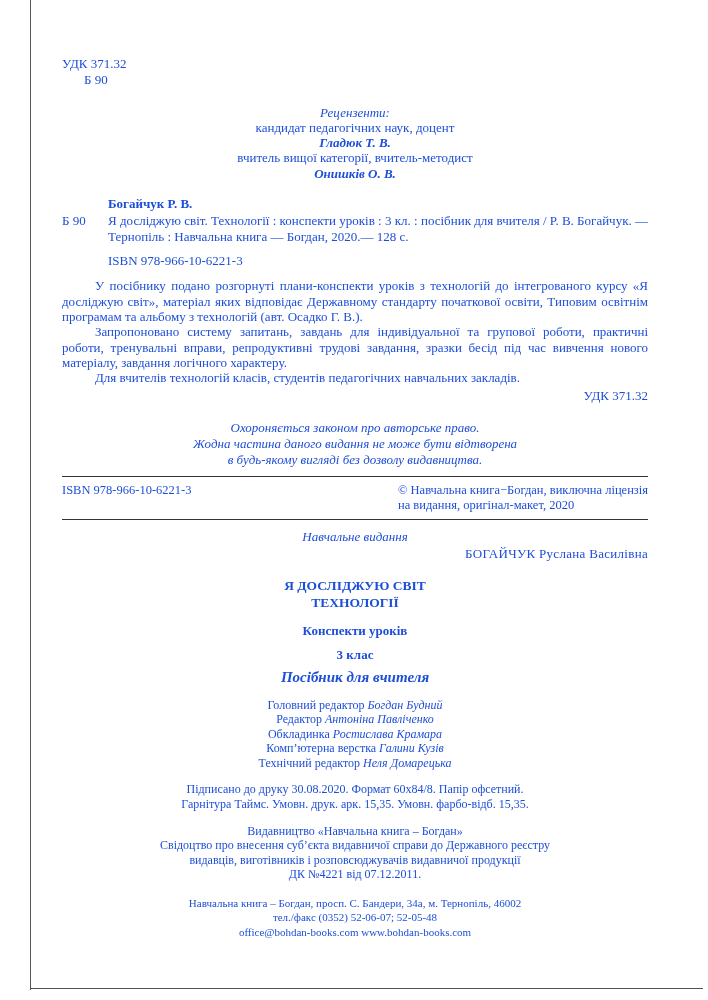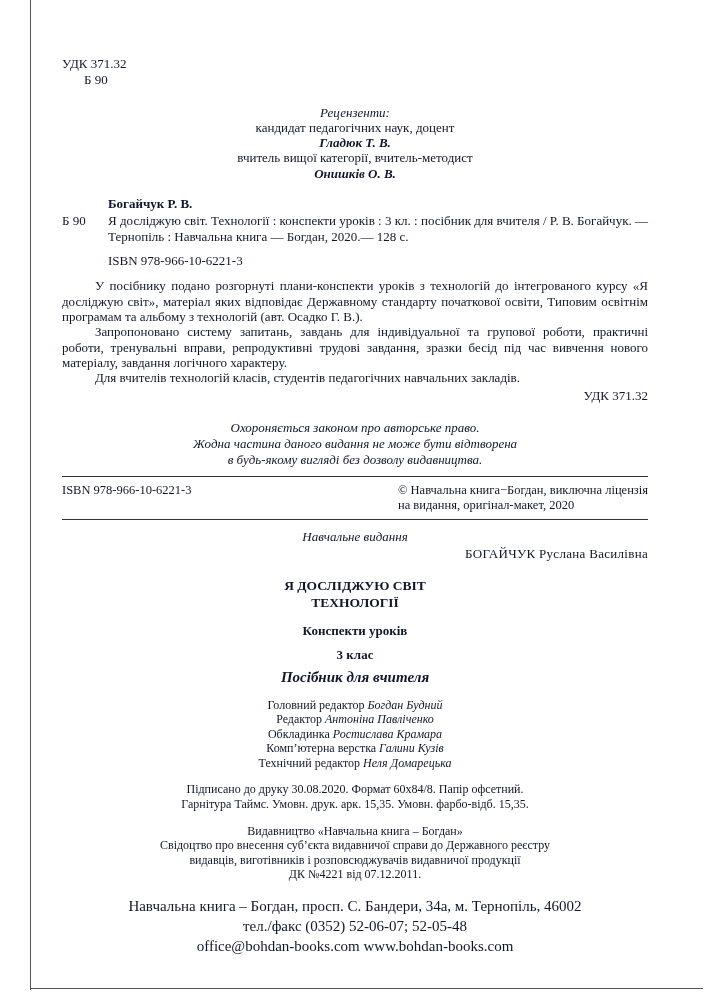--- a/index.html
+++ b/index.html
@@ -1,21 +1,21 @@
 <!DOCTYPE html>
 <html><head>
 <meta charset="utf-8">
 <style>
   html, body { margin: 0; padding: 0; background: #ffffff; }
   .page {
     position: relative;
     width: 708px;
     height: 1000px;
     background: #ffffff;
-    color: #0f172a;
+    color: #1d4ed8;
     font-family: "Liberation Serif", "DejaVu Serif", serif;
     font-size: 13px;
     overflow: hidden;
   }
   .trim-left {
     position: absolute;
     left: 30px; top: 0;
     width: 1px; height: 990px;
     background: #555;
   }
@@ -66,21 +66,21 @@
   .edition-type { margin-top: 9px; text-align: center; }
   .edition-author { margin-top: 2px; letter-spacing: 0.3px; text-align: right; }
   .book-title { margin-top: 15px; font-size: 13.5px; line-height: 1.3; }
   .book-subtitle { margin-top: 11px; }
   .book-grade { margin-top: 9px; }
   .book-kind { margin-top: 7px; font-size: 15px; }
 
   .staff { margin-top: 11px; font-size: 12px; line-height: 1.2; }
   .print-info { margin-top: 12px; font-size: 12px; line-height: 1.25; }
   .publisher { margin-top: 12px; font-size: 12px; line-height: 1.2; }
-  .contact { margin-top: 14px; font-size: 15px; line-height: 1.35; }
+  .contact { margin-top: 14px; font-size: 11px; line-height: 1.35; }
 </style>
 </head>
 <body>
 
 <div class="page">
   <div class="trim-left"></div>
   <div class="trim-bottom"></div>
 
   <div class="content">
 

